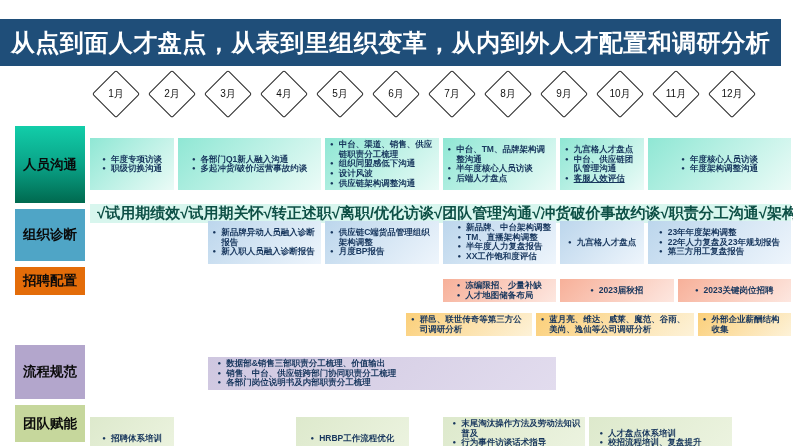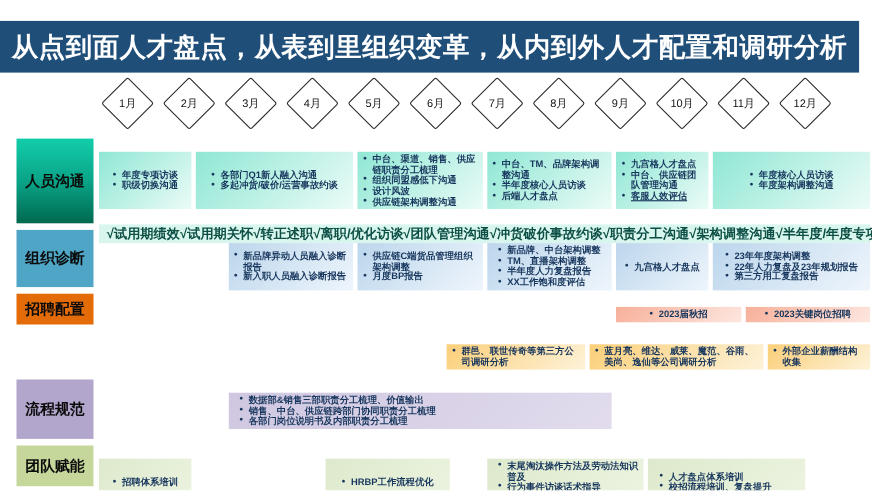--- a/index.html
+++ b/index.html
@@ -25,21 +25,21 @@
   .label{width:70px;margin-right:3px;flex:0 0 70px;display:flex;align-items:center;justify-content:center;
          font-weight:bold;font-size:13.5px;color:#0a0a0a;}
   .content{flex:1;display:flex;flex-direction:column;min-width:0;}
   .boxgrid{display:grid;grid-template-columns:repeat(24,1fr);flex:1;}
   .box{margin:12px 2px;padding:2px 5px;display:flex;flex-direction:column;justify-content:center;align-items:center;}
   .box.left{align-items:flex-start;padding-left:10px;}
   .items{width:max-content;max-width:100%;text-align:left;}
   .li{display:flex;font-size:8.5px;font-weight:bold;color:#17365d;line-height:1.14;}
   .li .dot{font-size:6px;margin-right:5px;line-height:inherit;transform:translateY(1px);}
   .strip{height:21px;margin:2px 2px 0;display:flex;align-items:center;justify-content:space-between;
-         padding:0 7px;font-size:12px;font-weight:bold;white-space:nowrap;}
+         padding:0 7px;font-size:15px;font-weight:bold;white-space:nowrap;}
 </style>
 </head>
 <body>
 
 <div class="slide">
   <div class="title-bar" style="background: rgb(31, 78, 121);">
     <span class="t">从点到面人才盘点，从表到里组织变革，从内到外人才配置和调研分析</span>
   </div>
   <div class="months" id="months">
       <div class="month">
@@ -219,21 +219,21 @@
                 <div class="li">
                   <span class="dot">●</span>
                   <span class="txt" style="color: rgb(23, 54, 93);">供应链C端货品管理组织架构调整</span>
                 </div>
                 <div class="li">
                   <span class="dot">●</span>
                   <span class="txt" style="color: rgb(23, 54, 93);">月度BP报告</span>
                 </div>
               </div>
             </div>
-            <div class="box" style="grid-column: 13 / 17; background: linear-gradient(135deg, rgb(188, 214, 236) 0%, rgb(238, 245, 252) 100%);">
+            <div class="box" style="grid-column: 13 / 17; background: linear-gradient(135deg, rgb(188, 214, 236) 0%, rgb(238, 245, 252) 100%); align-items: flex-end;">
               <div class="items">
                 <div class="li">
                   <span class="dot">●</span>
                   <span class="txt" style="color: rgb(23, 54, 93);">新品牌、中台架构调整</span>
                 </div>
                 <div class="li">
                   <span class="dot">●</span>
                   <span class="txt" style="color: rgb(23, 54, 93);">TM、直播架构调整</span>
                 </div>
                 <div class="li">
@@ -270,20 +270,32 @@
                 </div>
               </div>
             </div>
           </div>
         </div>
       </div>
       <div class="row r2">
         <div class="label" style="background: rgb(227, 108, 9);">招聘配置</div>
         <div class="content">
           <div class="boxgrid">
+            <div class="box" style="grid-column: 13 / 17; background: linear-gradient(135deg, rgb(247, 176, 153) 0%, rgb(253, 231, 224) 100%);">
+              <div class="items">
+                <div class="li">
+                  <span class="dot">●</span>
+                  <span class="txt" style="color: rgb(23, 54, 93);">冻编限招、少量补缺</span>
+                </div>
+                <div class="li">
+                  <span class="dot">●</span>
+                  <span class="txt" style="color: rgb(23, 54, 93);">人才地图储备布局</span>
+                </div>
+              </div>
+            </div>
             <div class="box" style="grid-column: 17 / 21; background: linear-gradient(135deg, rgb(247, 176, 153) 0%, rgb(253, 231, 224) 100%);">
               <div class="items">
                 <div class="li">
                   <span class="dot">●</span>
                   <span class="txt" style="color: rgb(23, 54, 93);">2023届秋招</span>
                 </div>
               </div>
             </div>
             <div class="box" style="grid-column: 21 / 25; background: linear-gradient(135deg, rgb(247, 176, 153) 0%, rgb(253, 231, 224) 100%);">
               <div class="items">

